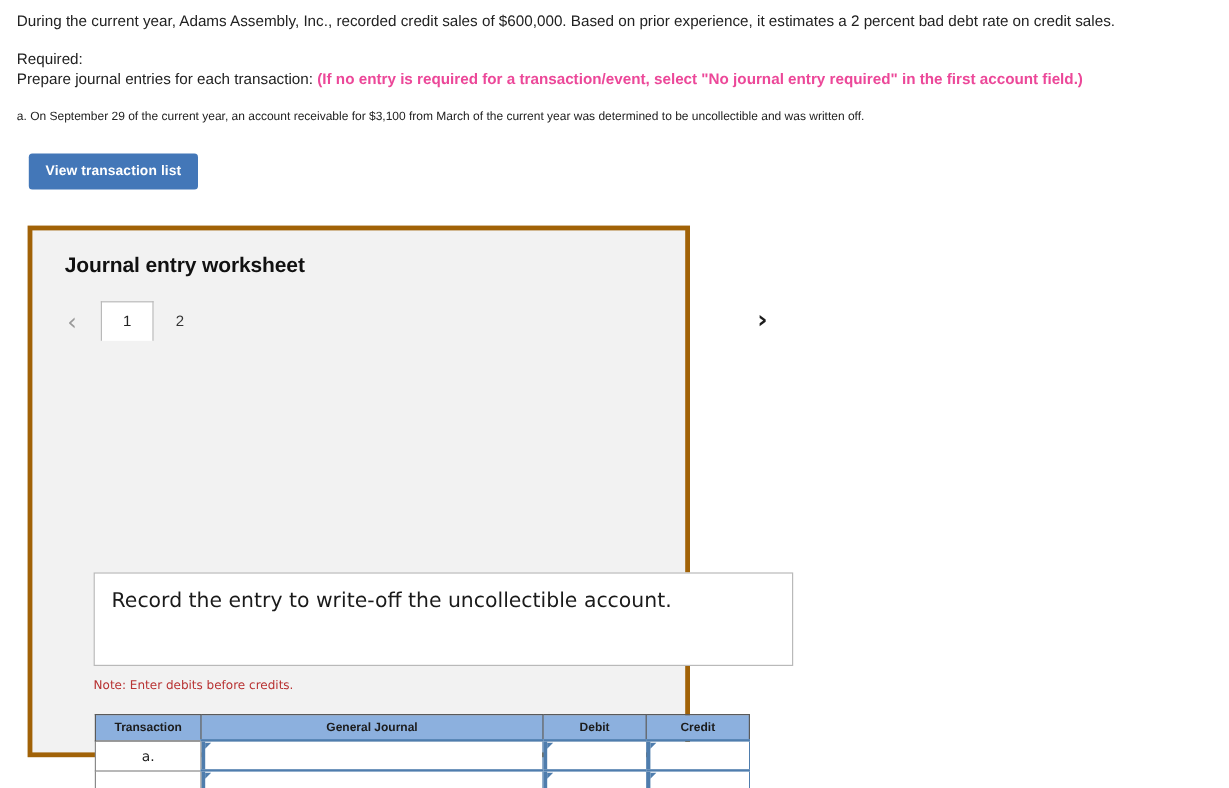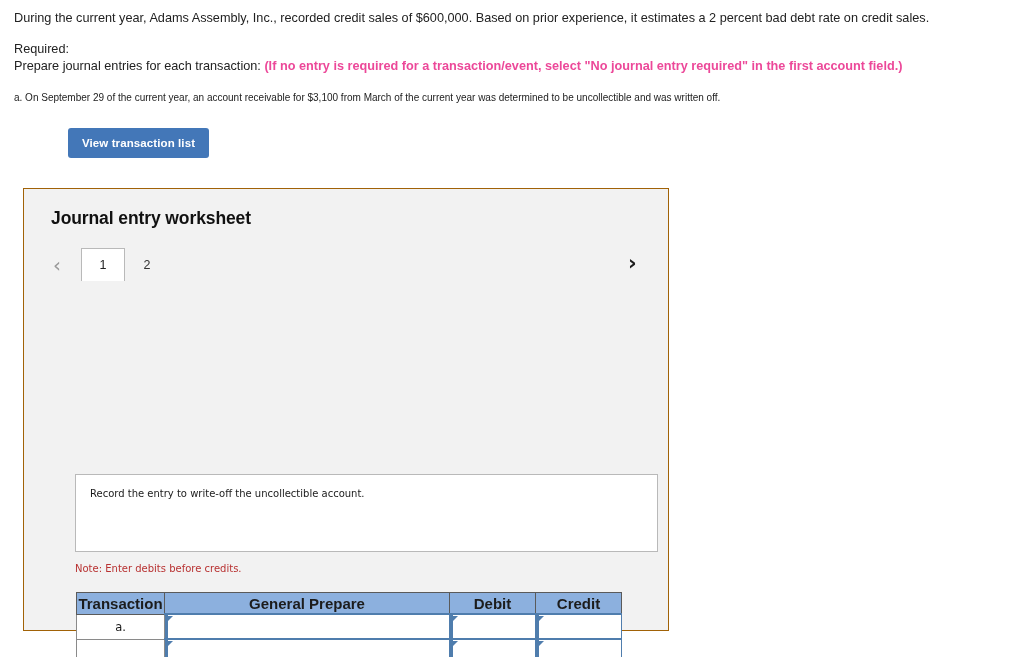--- a/index.html
+++ b/index.html
@@ -54,32 +54,31 @@
     padding: 9px 14px;
     cursor: pointer;
     letter-spacing: 0.1px;
     font-family: "Liberation Sans", sans-serif;
   }
   .vtl-wrap {
     padding: 22px 0 0 24px;
   }
   .vtl-wrap .btn {
     min-width: 130px;
-    margin-left: 44px;
   }
 
   
   .panel {
     position: absolute;
     left: 23px;
     top: 188px;
-    width: 646px;
+    width: 552px;
     height: 443px;
     background: #f2f2f2;
-    border: 1px solid #a16207;
+    border: 4px solid #a16207;
     box-sizing: border-box;
   }
   .panel-title {
     font-size: 17.5px;
     font-weight: bold;
     color: #111111;
     padding: 19px 0 0 27px;
     letter-spacing: -0.1px;
   }
 
@@ -143,21 +142,21 @@
   
   .descbox {
     position: absolute;
     left: 51px;
     top: 285px;
     width: 583px;
     height: 78px;
     background: #ffffff;
     border: 1px solid #b9b9b9;
     box-sizing: border-box;
-    font-size: 10px;
+    font-size: 17px;
     color: #1a1a1a;
     padding: 13px 0 0 14px;
     font-family: "DejaVu Sans", sans-serif;
   }
   .note {
     position: absolute;
     left: 51px;
     top: 374px;
     font-size: 10px;
     color: #b83232;
@@ -169,21 +168,21 @@
     position: absolute;
     left: 52px;
     top: 403px;
     width: 545px;
     border-collapse: collapse;
     table-layout: fixed;
   }
   .jtable th {
     background: #8cb0de;
     border: 1px solid #5a5a5a;
-    font-size: 15px;
+    font-size: 10px;
     font-weight: bold;
     color: #1c1c1c;
     height: 20px;
     padding: 0;
     text-align: center;
   }
   .col-trans { width: 88px; }
   .col-gj    { width: 285px; }
   .col-deb   { width: 86px; }
   .col-cre   { width: 86px; }
@@ -262,21 +261,21 @@
   <table class="jtable">
     <colgroup>
       <col class="col-trans">
         <col class="col-gj">
         <col class="col-deb">
         <col class="col-cre">
     </colgroup>
     <thead>
       <tr>
         <th>Transaction</th>
-        <th>General Prepare</th>
+        <th>General Journal</th>
         <th>Debit</th>
         <th>Credit</th>
       </tr>
     </thead>
     <tbody>
       <tr>
         <td class="trans-cell">a.</td>
         <td class="field-cell">
             <div class="field-inner">
               <span class="caret"></span>

